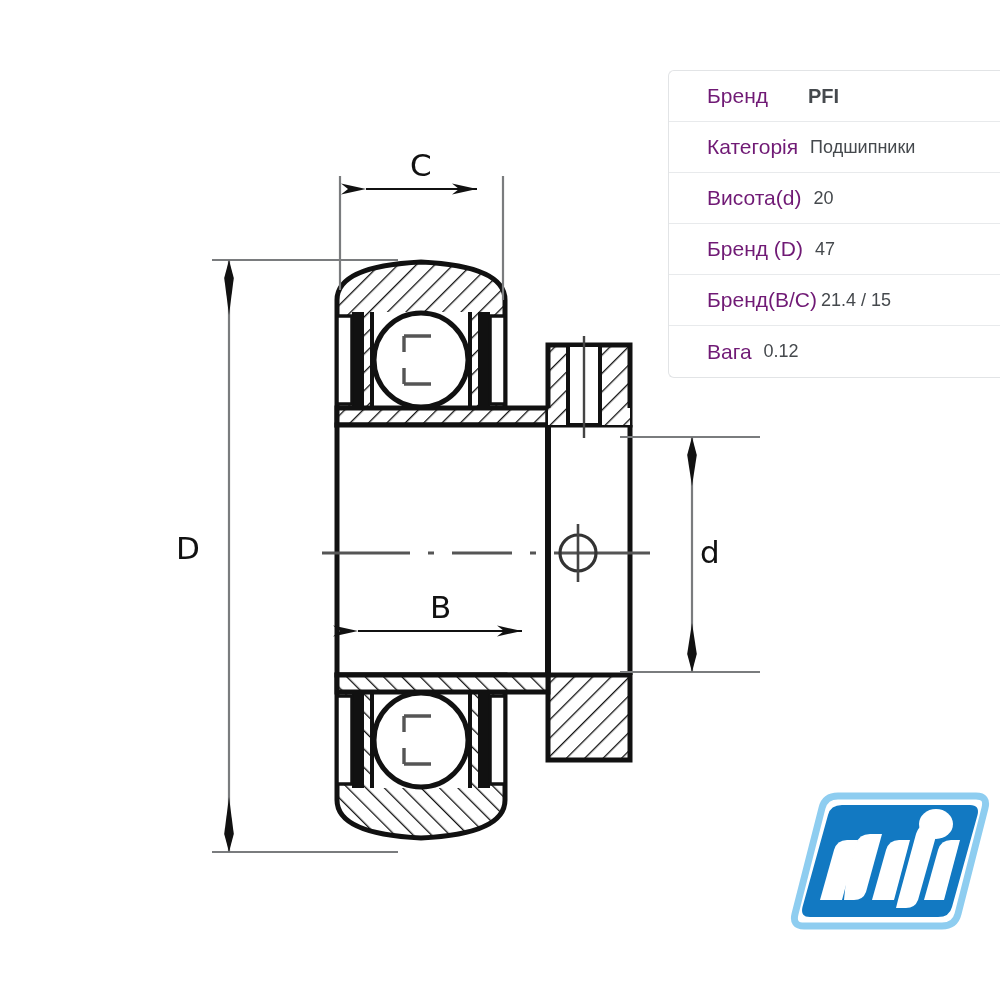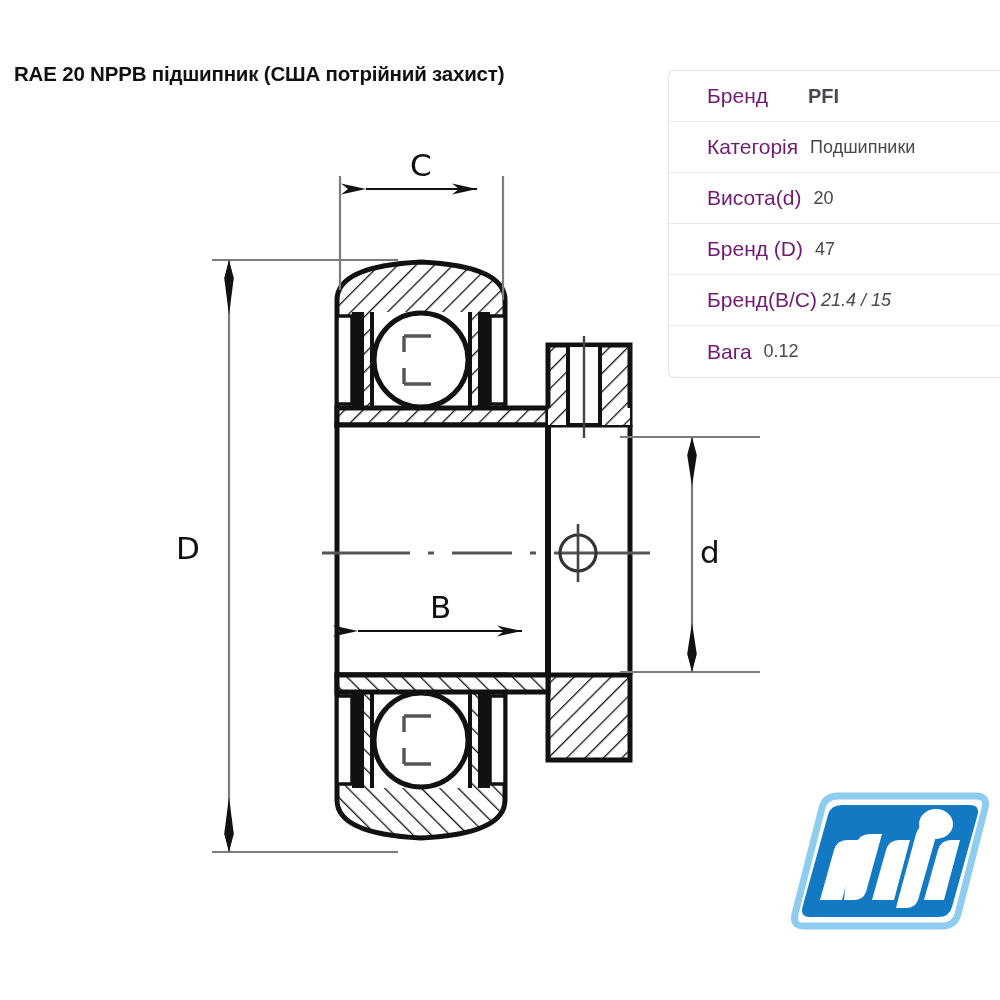--- a/index.html
+++ b/index.html
@@ -73,21 +73,21 @@
     font-size: 18px;
     white-space: nowrap;
     margin-left: 12px;
   }
   .spec-row.r-brand   { padding-left: 38px; }
   .spec-row.r-cat     { padding-left: 38px; }
   .spec-row.r-diam    { padding-left: 38px; }
   .spec-row.r-height  { padding-left: 38px; }
   .spec-row.r-width   { padding-left: 38px; }
   .spec-row.r-weight  { padding-left: 38px; }
-  .spec-row.r-width .spec-value { margin-left: 4px; font-style: italic; }
+  .spec-row.r-width .spec-value { margin-left: 4px; }
   .spec-row.r-brand .spec-value { font-weight: bold; font-size: 20px; margin-left: 40px; }
 
   
   #drawing {
     position: absolute;
     left: 0;
     top: 0;
     width: 1000px;
     height: 1000px;
     pointer-events: none;
@@ -112,21 +112,20 @@
     left: 790px;
     top: 788px;
     width: 200px;
     height: 145px;
   }
 </style>
 </head>
 <body>
 
 <div id="title-block">
-  <div id="product-title">RAE 20 NPPB підшипник (США потрійний захист)</div>
 </div>
 
 <div id="spec-table">
 
   <div class="spec-row r-brand">
     <span class="spec-label">Бренд</span>
     <span class="spec-value">PFI</span>
   </div>
 
   <div class="spec-row r-cat">

